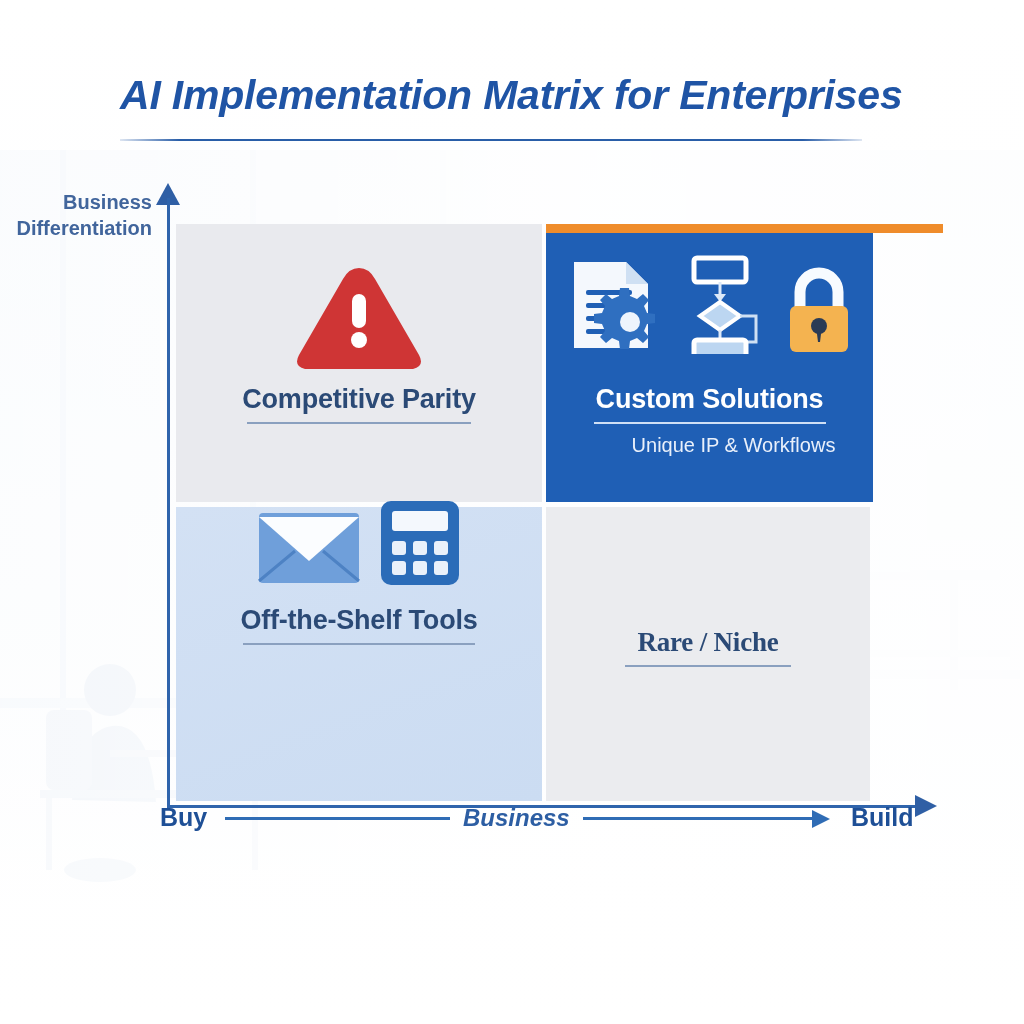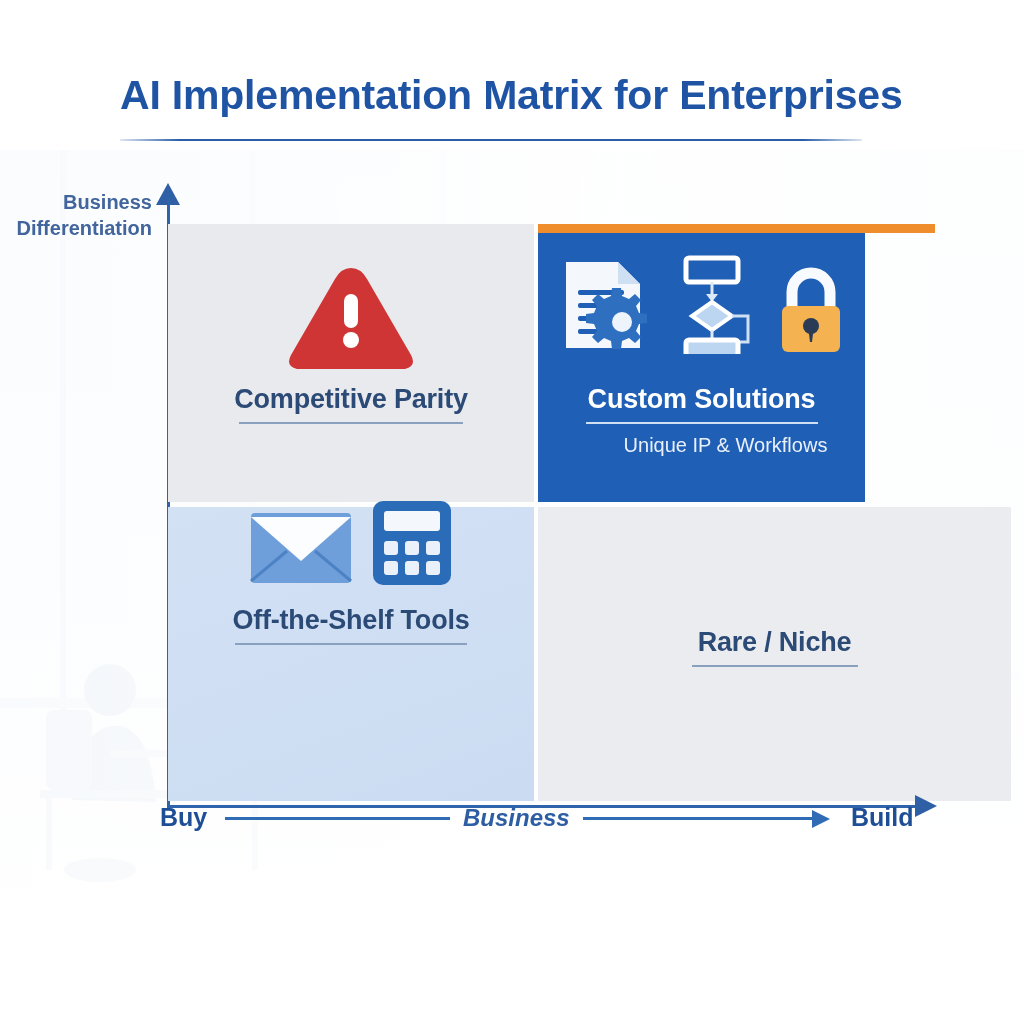--- a/index.html
+++ b/index.html
@@ -23,21 +23,21 @@
   .bg-veil{
     position:absolute;inset:0;
     background:linear-gradient(90deg,rgba(255,255,255,.55) 0%,rgba(255,255,255,.78) 38%,rgba(255,255,255,.94) 60%,rgba(255,255,255,.80) 100%);
     pointer-events:none;
   }
 
   
   .title{
     position:absolute;left:120px;top:72px;width:800px;
     font-size:41px;font-weight:bold;color:#1f54a5;
-    letter-spacing:-.2px;white-space:nowrap;
+    letter-spacing:-.2px;white-space:nowrap;font-style:italic;
   }
   .title-rule{
     position:absolute;left:120px;top:139px;width:742px;height:2px;
     background:linear-gradient(90deg,rgba(31,84,165,.15),#2a5ea8 8%,#2a5ea8 92%,rgba(31,84,165,.15));
   }
 
   
   .y-axis-line{
     position:absolute;left:167px;top:198px;width:3px;height:610px;
     background:#2f64ac;
@@ -82,28 +82,28 @@
     position:absolute;left:583px;top:817px;width:230px;height:3px;background:#2f6cb5;
   }
   .x-seg-head{
     position:absolute;left:812px;top:810px;width:0;height:0;
     border-top:9px solid transparent;border-bottom:9px solid transparent;
     border-left:18px solid #2f6cb5;
   }
 
   
   .matrix{
-    position:absolute;left:168px;top:224px;width:767px;height:577px;
+    position:absolute;left:176px;top:224px;width:767px;height:577px;
   }
   .quad{position:absolute;box-sizing:border-box;}
   .q-tl{left:0;top:0;width:366px;height:278px;background:#e9eaee;}
   .q-tr{left:370px;top:0;width:327px;height:278px;background:#1f5fb5;}
   .q-bl{left:0;top:283px;width:366px;height:294px;
         background:linear-gradient(160deg,#d3e1f4 0%,#cbdcf2 100%);}
-  .q-br{left:370px;top:283px;width:473px;height:294px;background:#ebecef;}
+  .q-br{left:370px;top:283px;width:324px;height:294px;background:#ebecef;font-family:Liberation Serif, serif;}
   .q-tr-accent{
     position:absolute;left:370px;top:0;width:397px;height:9px;background:#ef8c2b;
   }
 
   .q-inner{
     position:absolute;left:0;right:0;top:0;bottom:0;
     display:flex;flex-direction:column;align-items:center;justify-content:center;
   }
   .icon-row{display:flex;align-items:flex-end;justify-content:center;gap:18px;}
 

